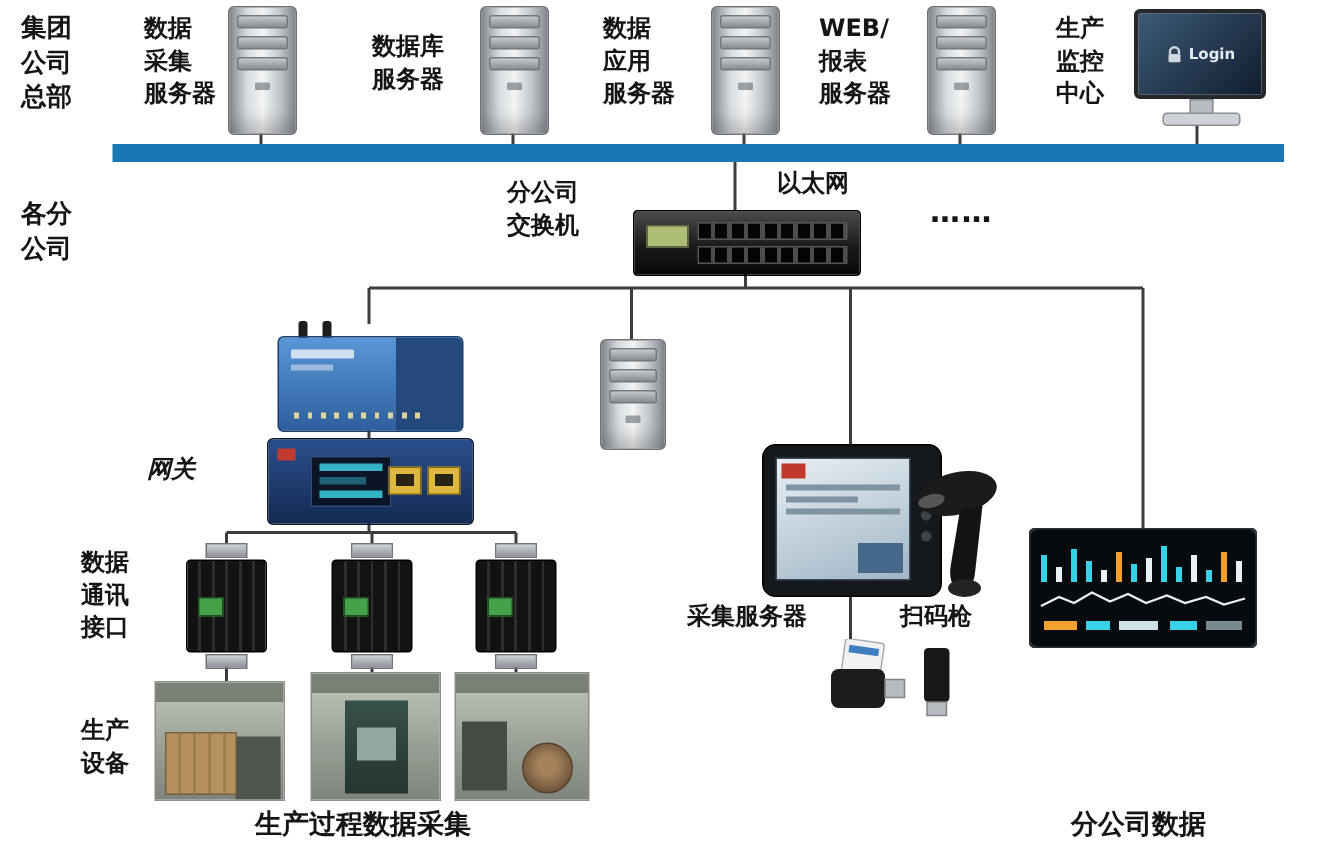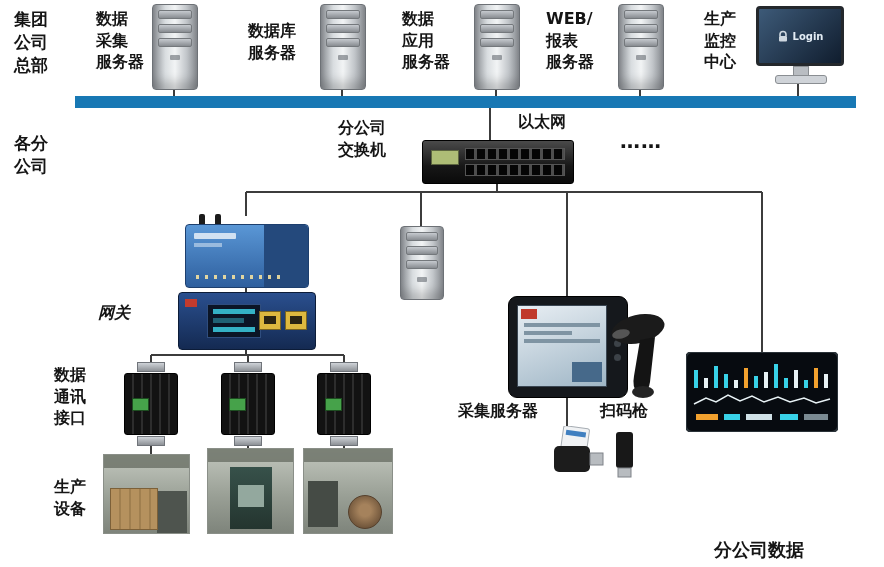--- a/index.html
+++ b/index.html
@@ -340,15 +340,16 @@
     <div class="ph-press">
         <i></i>
       </div>
   </div>
   <div class="device photo" style="left:303px;top:448px;width:88px;height:84px;">
     <div class="ph-top"></div>
     <div class="ph-mach2"></div>
     <div class="ph-coil"></div>
   </div>
 
+  <div class="lbl big" style="left:170px;top:538px;">生产过程数据采集</div>
   <div class="lbl big" style="left:714px;top:538px;">分公司数据</div>
 
 </div>
 
 </body></html>

